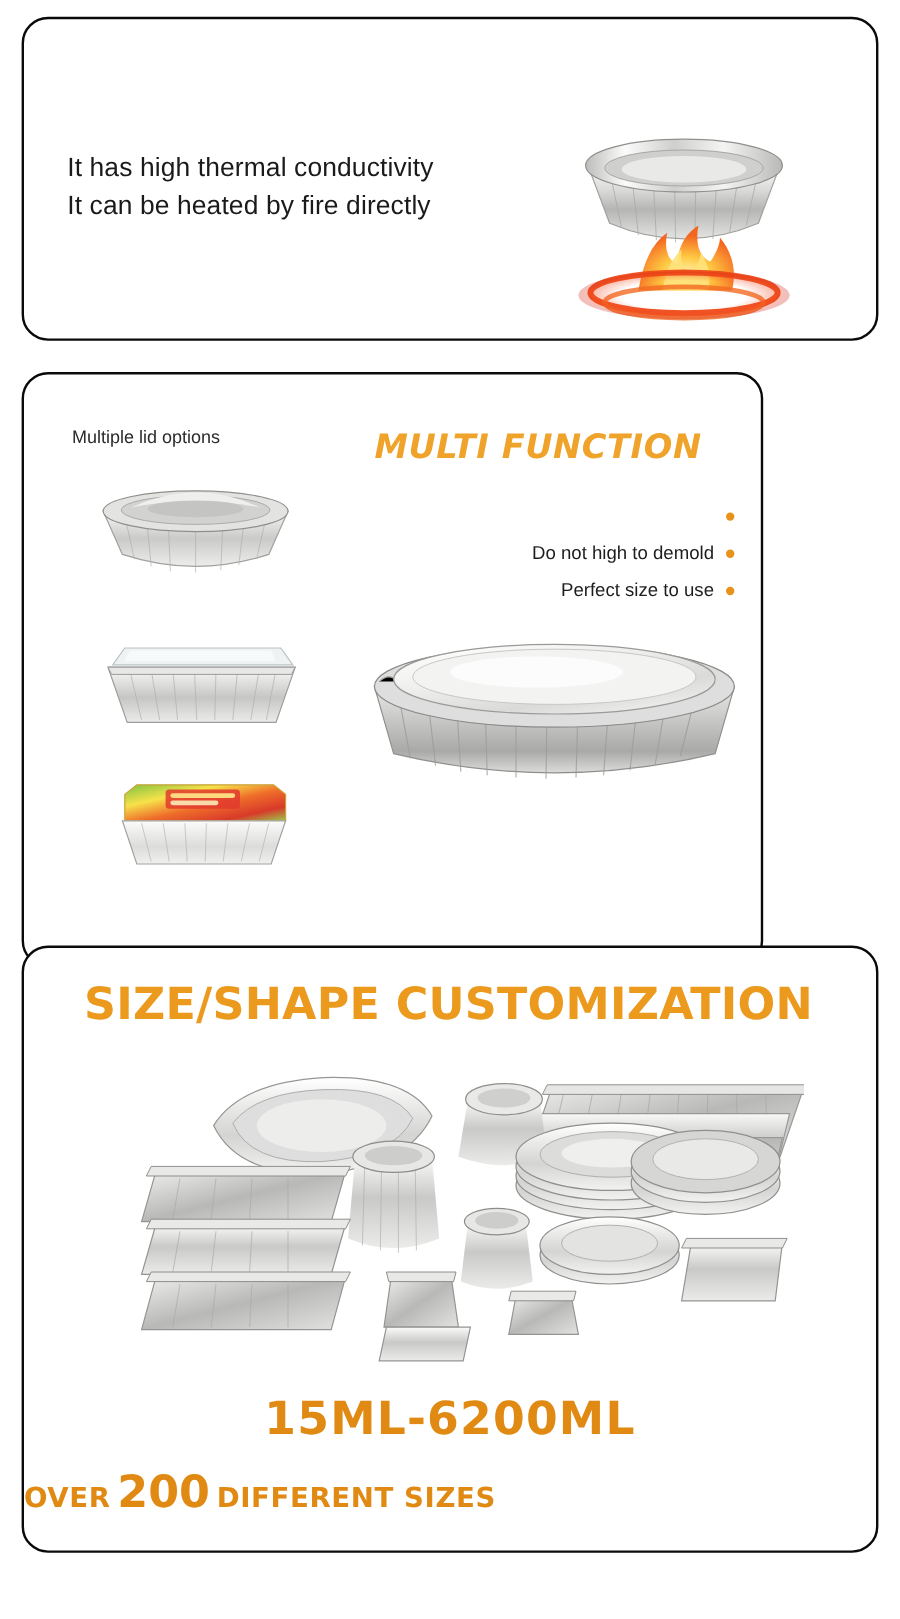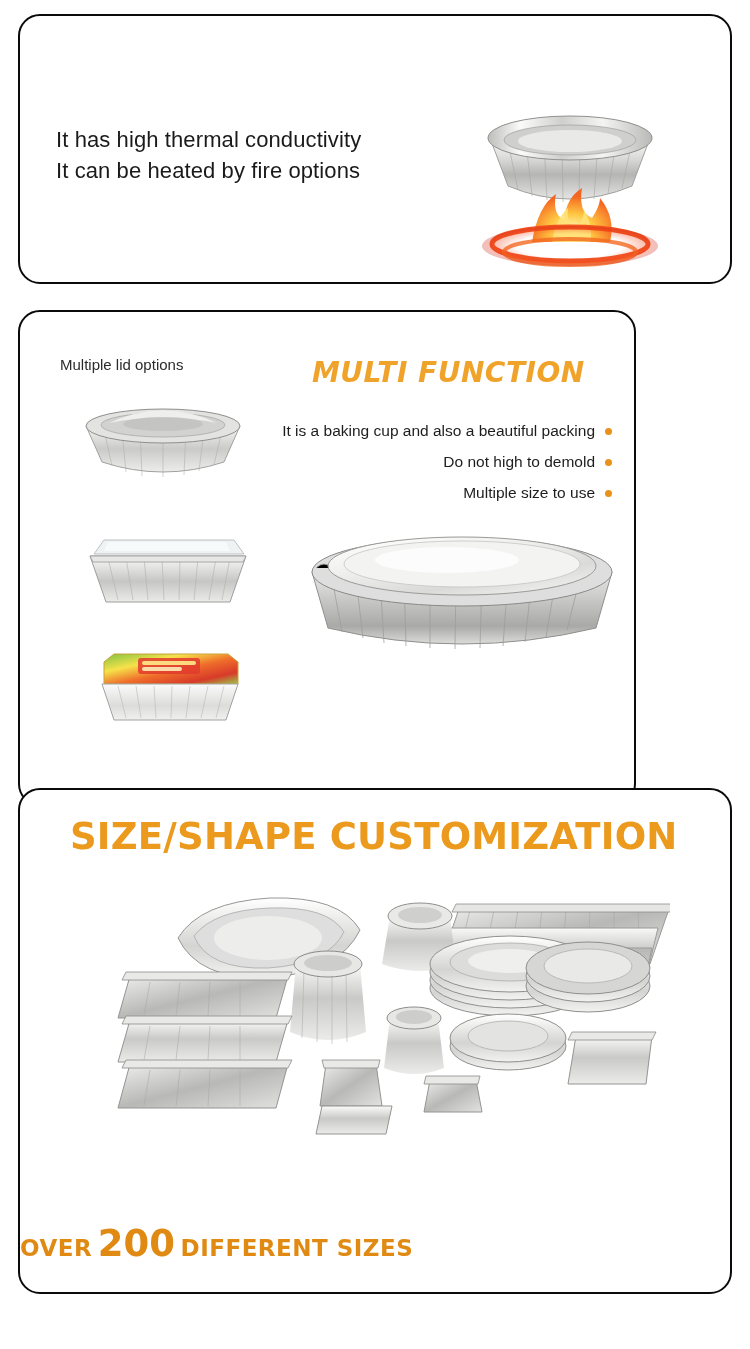--- a/index.html
+++ b/index.html
@@ -139,21 +139,21 @@
 </style>
 </head>
 <body>
 
 <div class="page">
 
   <div class="card" id="card-thermal">
 
     <div class="thermal-text">
       <div>It has high thermal conductivity</div>
-      <div>It can be heated by fire options</div>
+      <div>It can be heated by fire directly</div>
     </div>
 
     <div class="thermal-img">
       <svg width="220" height="170" viewBox="0 0 220 170">
         <defs>
           <linearGradient id="foilA" x1="0" y1="0" x2="0" y2="1">
             <stop offset="0%" stop-color="#fdfdfd"></stop>
             <stop offset="35%" stop-color="#d8d8d6"></stop>
             <stop offset="60%" stop-color="#b5b5b3"></stop>
             <stop offset="100%" stop-color="#e4e4e2"></stop>
@@ -205,27 +205,27 @@
   </div>
 
   <div class="card" id="card-multi">
 
     <div class="lid-label">Multiple lid options</div>
 
     <div class="multi-title">MULTI FUNCTION</div>
 
     <div class="bullets">
       <div class="bullet-row">
-        <span>It is a baking cup and also a beautiful packing</span><span class="bullet-dot"></span>
+        <span class="bullet-dot"></span>
       </div>
       <div class="bullet-row">
         <span>Do not high to demold</span><span class="bullet-dot"></span>
       </div>
       <div class="bullet-row">
-        <span>Multiple size to use</span><span class="bullet-dot"></span>
+        <span>Perfect size to use</span><span class="bullet-dot"></span>
       </div>
     </div>
 
     <div class="lid-thumb" style="left:48px; top:88px; width:190px; height:80px;">
       <svg width="190" height="80" viewBox="0 0 190 80">
         <defs>
           <linearGradient id="t1body" x1="0" y1="0" x2="0" y2="1">
             <stop offset="0%" stop-color="#f6f6f4"></stop>
             <stop offset="50%" stop-color="#cacac8"></stop>
             <stop offset="100%" stop-color="#ededeb"></stop>
@@ -481,20 +481,21 @@
           <path d="M482 164 L566 164 L562 172 L478 172 Z" fill="#e9e9e7" stroke="#8a8a88" stroke-width=".8"></path>
 
           <path d="M340 212 L334 244 L392 244 L386 212 Z" fill="url(#gB)" stroke="#949492" stroke-width="1"></path>
           <path d="M336 208 L390 208 L388 216 L334 216 Z" fill="#e9e9e7" stroke="#8a8a88" stroke-width=".8"></path>
 
           <path d="M232 238 L226 266 L296 266 L302 238 Z" fill="url(#gA)" stroke="#949492" stroke-width="1"></path>
         </g>
       </svg>
     </div>
 
+    <div class="size-range">15ML-6200ML</div>
 
     <div class="size-count">
       <span class="small">OVER</span>
       <span class="big">200</span>
       <span class="small">DIFFERENT SIZES</span>
     </div>
   </div>
 
 </div>
 

